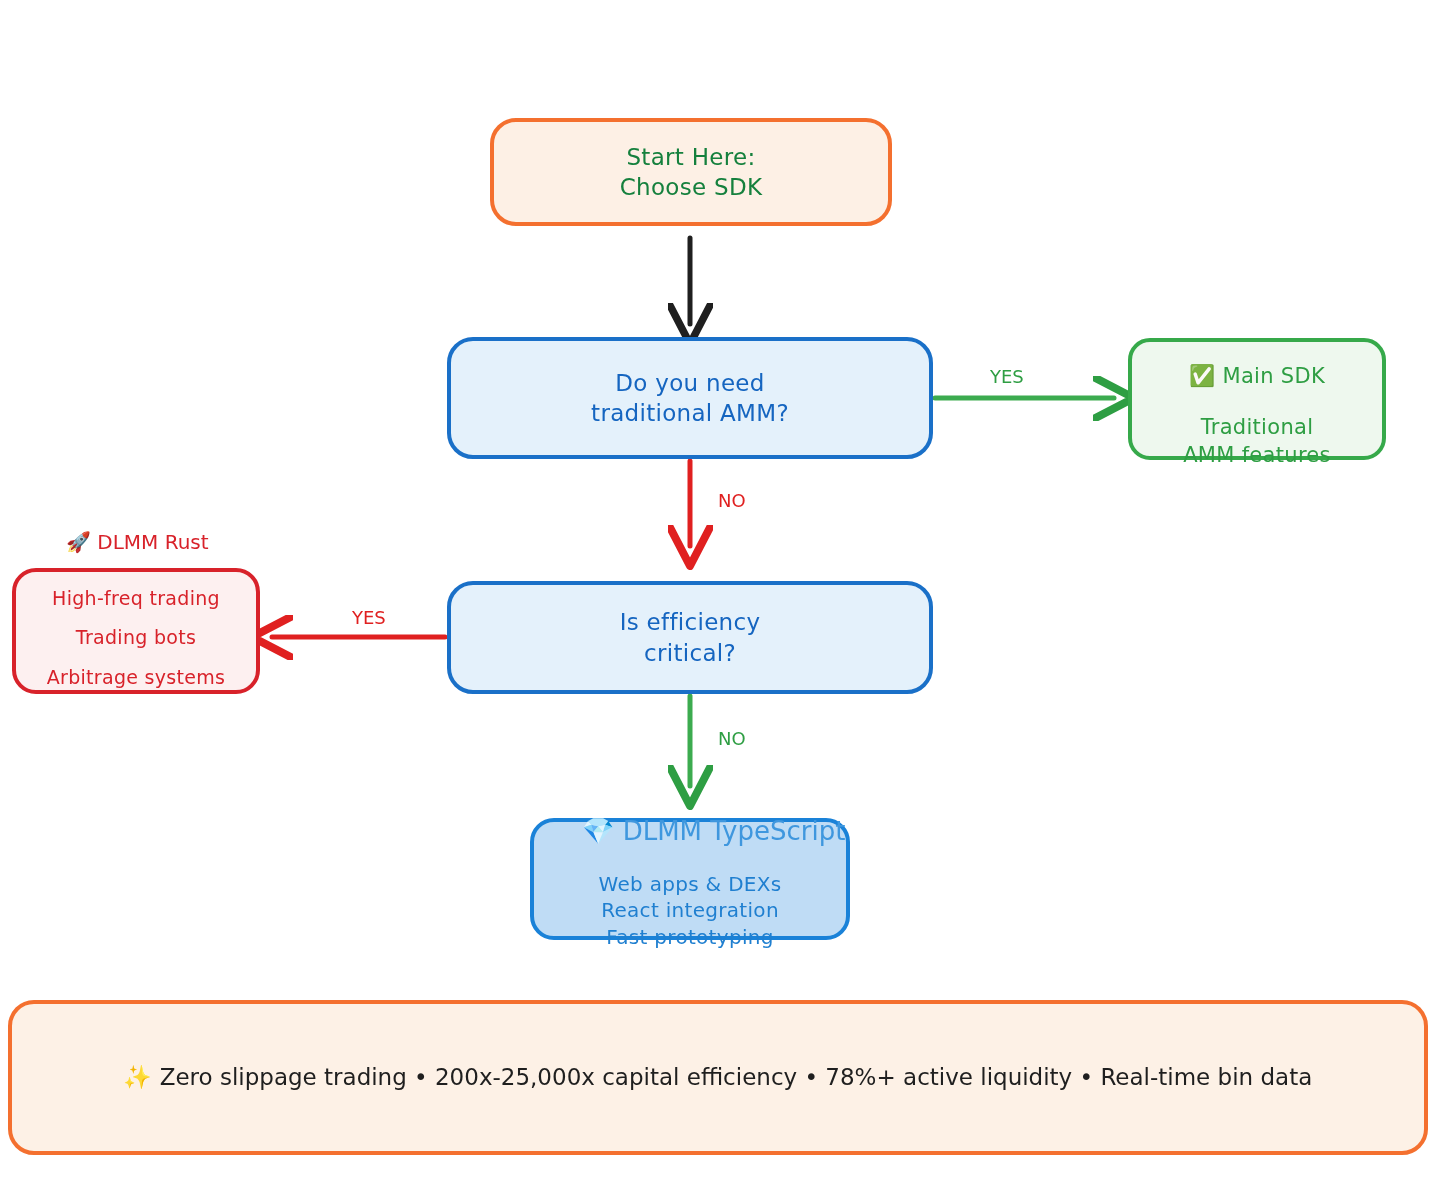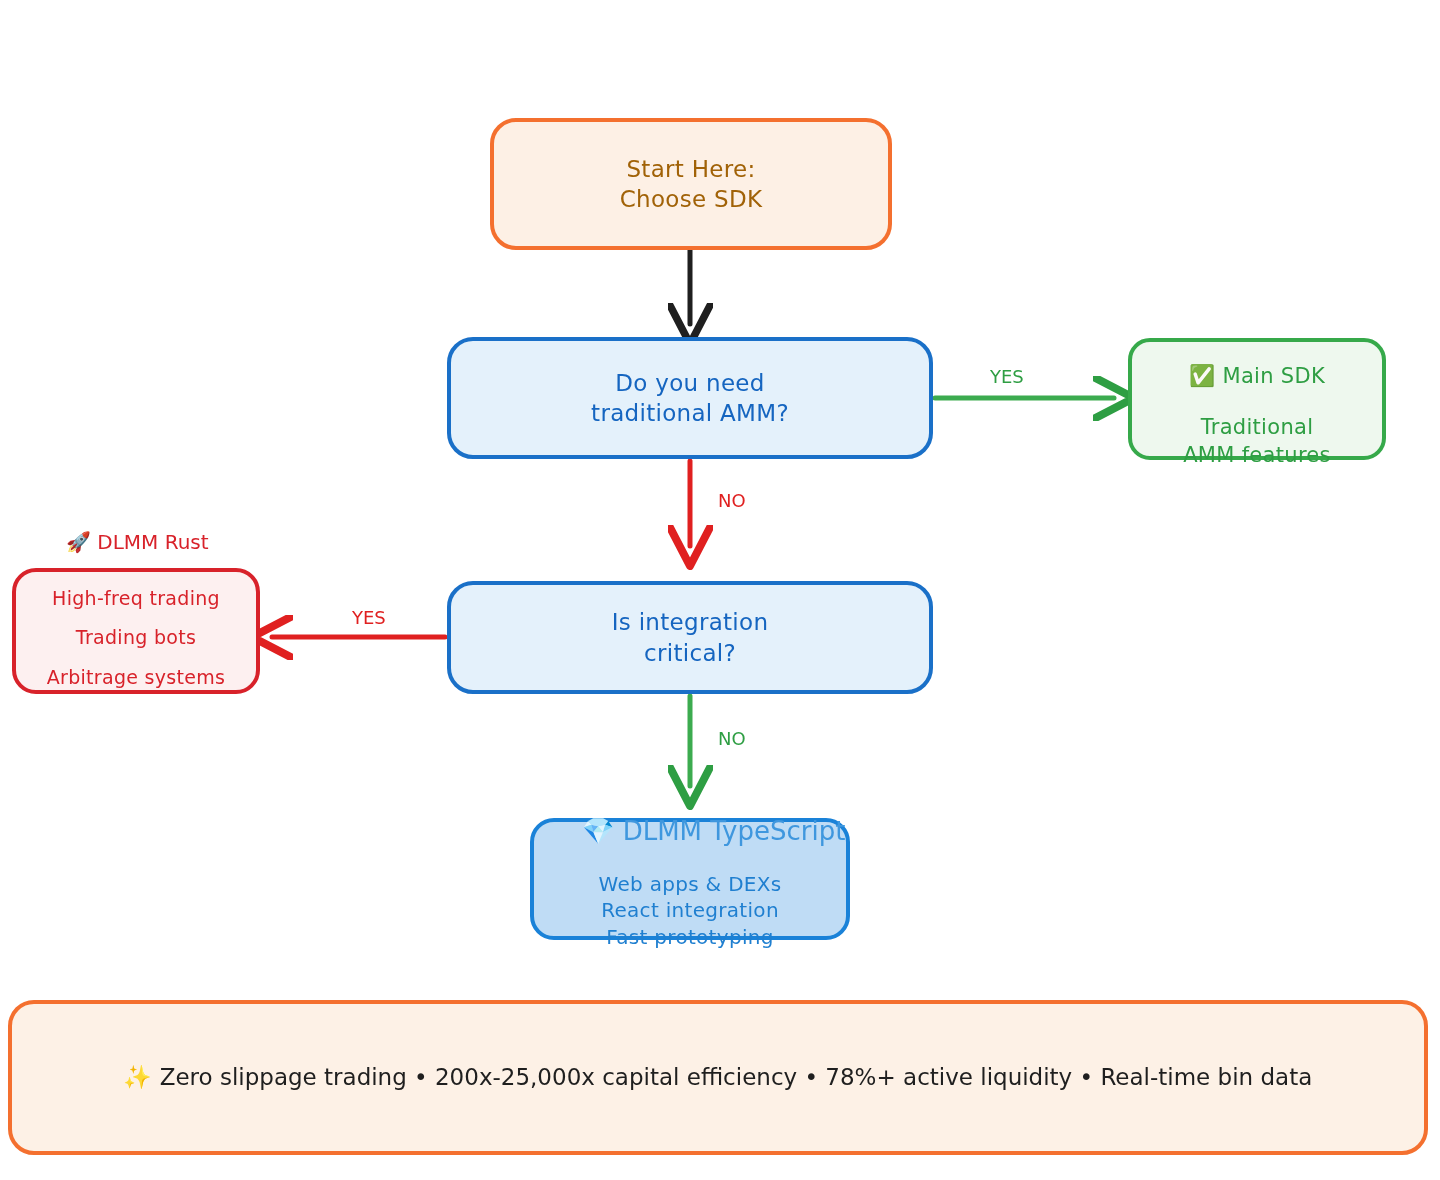--- a/index.html
+++ b/index.html
@@ -43,25 +43,25 @@
   .node .body-line {
     display: block;
     white-space: nowrap;
   }
 
   
   #node-start {
     left: 490px;
     top: 118px;
     width: 402px;
-    height: 132px;
+    height: 108px;
     border-color: #f4702f;
     background: #fdf0e5;
     border-radius: 26px;
-    color: #a16207;
+    color: #15803d;
     font-size: 23px;
   }
 
   
   .decision {
     border-color: #1a70c8;
     background: #e4f1fb;
     border-radius: 26px;
     color: #1565c0;
     font-size: 23px;
@@ -255,21 +255,21 @@
       <span>DLMM Rust</span>
     </div>
     <div class="node" id="node-rust">
       <span class="body-line">High-freq trading</span>
       <span class="body-line">Trading bots</span>
       <span class="body-line">Arbitrage systems</span>
     </div>
   </div>
 
   <div class="node decision" id="node-perf-question">
-    <span class="title-line">Is integration</span>
+    <span class="title-line">Is efficiency</span>
     <span class="title-line">critical?</span>
   </div>
 
   <div class="node" id="node-ts">
     <span class="body-line">Web apps &amp; DEXs</span>
     <span class="body-line">React integration</span>
     <span class="body-line">Fast prototyping</span>
   </div>
   <div id="node-ts-label">
     <span class="emoji">💎</span>

